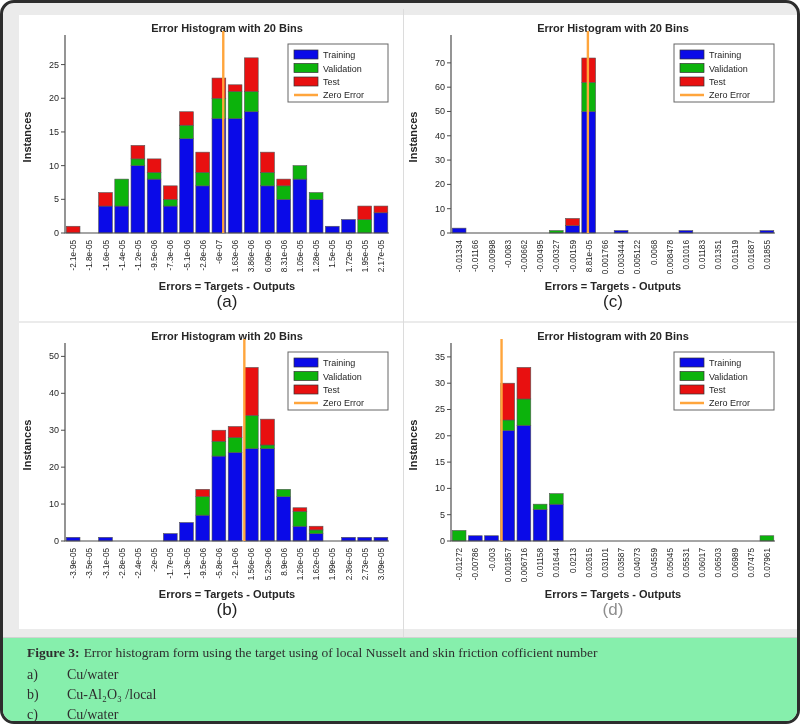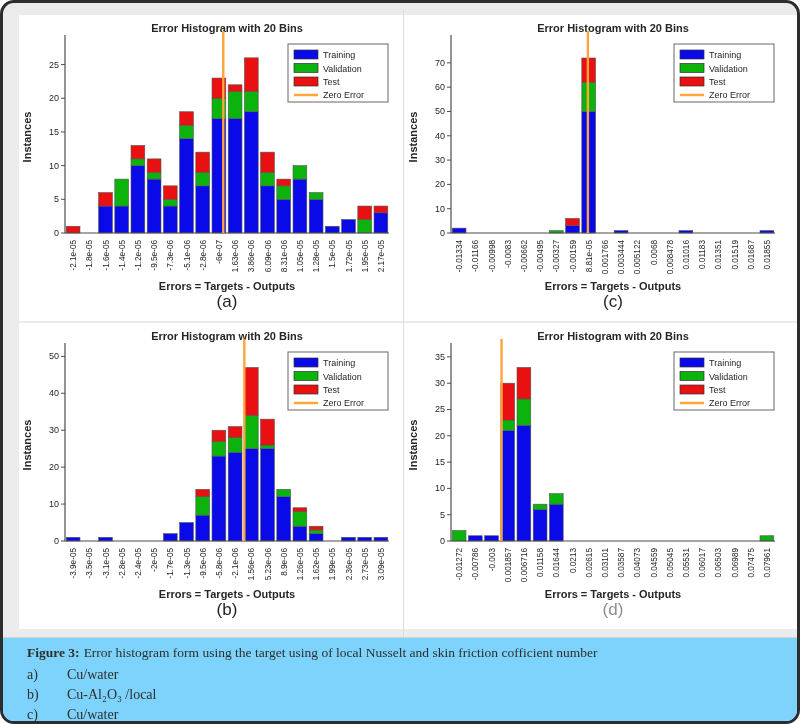--- a/index.html
+++ b/index.html
@@ -4,21 +4,21 @@
 <style>
   html,body{margin:0;padding:0;background:#fff;font-family:"Liberation Sans",sans-serif;}
   .frame{position:relative;width:800px;height:724px;box-sizing:border-box;
          background:#ebebeb;border:3px solid #2d2d2d;border-radius:14px;overflow:hidden;}
   .cell{position:absolute;width:400px;height:306px;background:#ffffff;}
   .cell-a{left:16px;top:12px;}
   .cell-c{left:402px;top:12px;}
   .cell-b{left:16px;top:320px;}
   .cell-d{left:402px;top:320px;}
   .divider{position:absolute;left:400px;top:6px;width:1px;height:628px;background:#dcdcdc;}
-  .caption{position:absolute;left:0;right:0;top:634px;bottom:0;background:#7dd3fc;
+  .caption{position:absolute;left:0;right:0;top:634px;bottom:0;background:#86efac;
            border-top:1px solid #d2d2d2;padding:7px 14px 0 24px;
            font-family:"Liberation Serif",serif;color:#2e2e2e;}
   .cap-line{margin:0 0 4px 0;font-size:13.5px;}
   .cap-bold{font-weight:bold;margin-right:4px;}
   .cap-item{display:flex;font-size:14px;line-height:20px;}
   .cap-letter{width:40px;flex:0 0 40px;}
   svg{display:block;}
   svg text{font-family:"Liberation Sans",sans-serif;}
 </style>
 </head>

